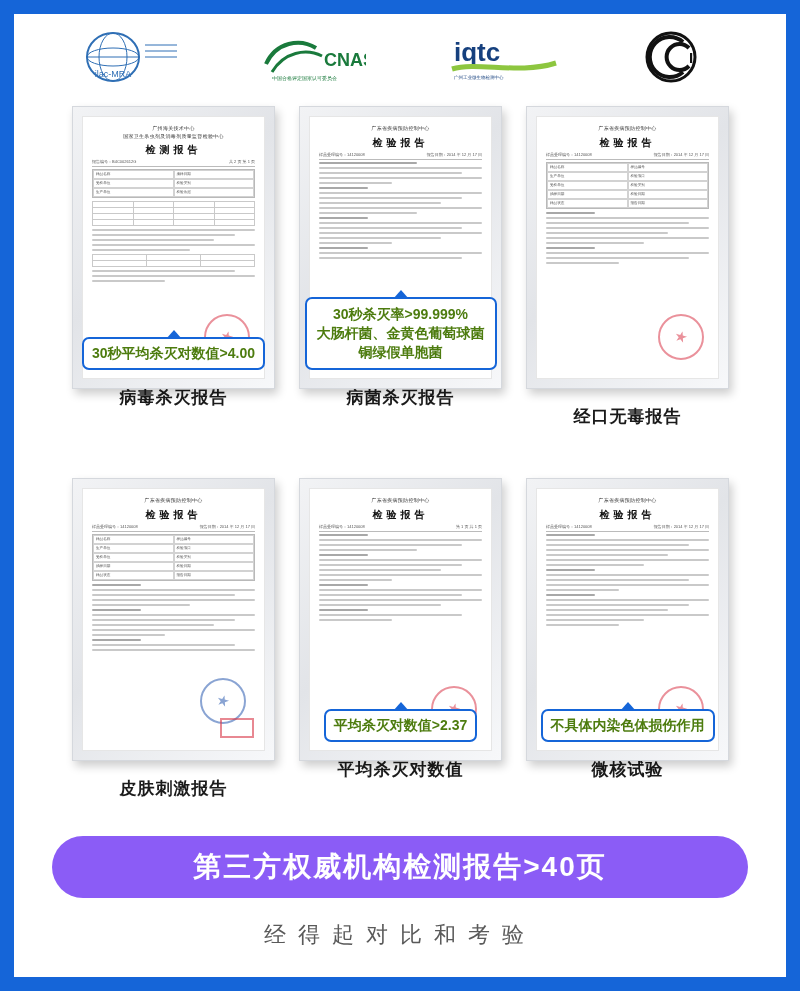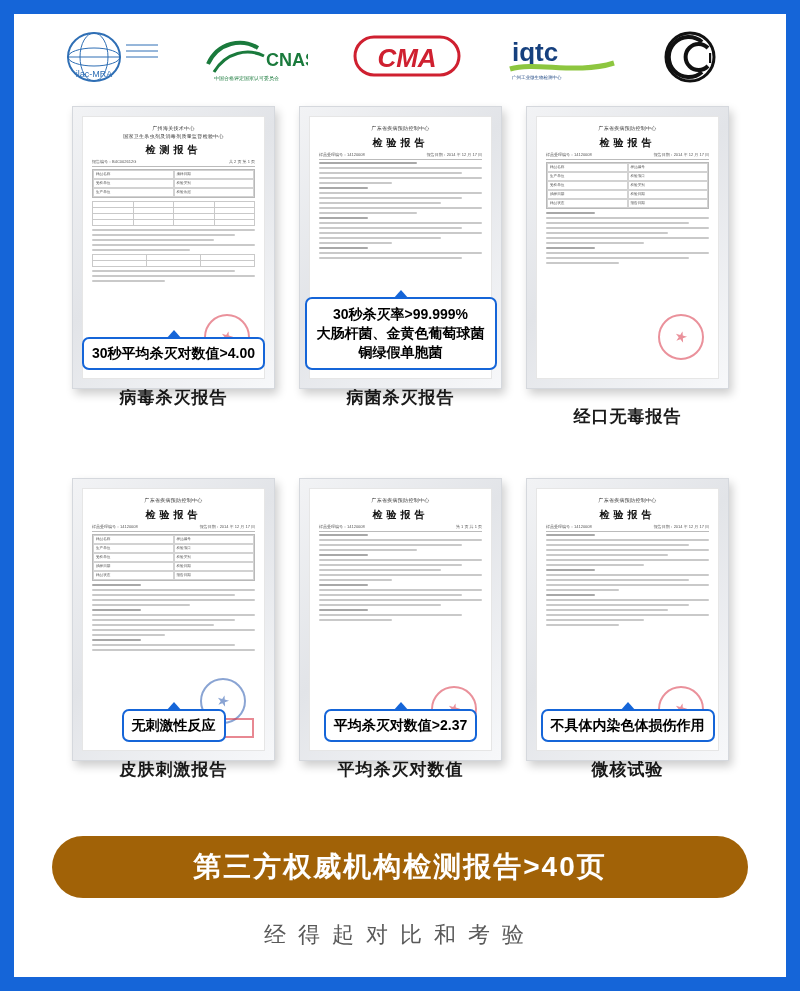--- a/index.html
+++ b/index.html
@@ -168,21 +168,21 @@
     border: 2px solid #d9384a;
     opacity: .6;
   }
 
   
   .callout {
     position: relative;
     background: #ffffff;
     border: 2px solid #1565d8;
     border-radius: 7px;
-    color: #000000;
+    color: #4d7c0f;
     font-size: 14px;
     font-weight: bold;
     line-height: 1.35;
     text-align: center;
     padding: 5px 8px;
     margin-top: -52px;
     z-index: 5;
     white-space: nowrap;
   }
   .callout.multi { white-space: normal; margin-top: -92px; padding: 6px 10px; }
@@ -200,21 +200,21 @@
     font-weight: bold;
     color: #1a1a1a;
     margin-top: 16px;
     letter-spacing: 1px;
   }
 
   
   .banner {
     margin: 10px 38px 0 38px;
     height: 62px;
-    background: #a16207;
+    background: #8b5cf6;
     border-radius: 31px;
     color: #fff;
     display: flex;
     align-items: center;
     justify-content: center;
     font-size: 28px;
     font-weight: bold;
     letter-spacing: 2px;
     flex-shrink: 0;
   }
@@ -250,26 +250,20 @@
 
     <div class="logo logo-cnas">
       <svg viewBox="0 0 104 50" width="104" height="50">
         <path d="M4 32 C14 10, 38 6, 54 16" fill="none" stroke="#1a7a3c" stroke-width="4"></path>
         <path d="M10 40 C22 20, 44 16, 60 24" fill="none" stroke="#1a7a3c" stroke-width="3"></path>
         <text x="62" y="34" font-size="18" fill="#1a7a3c" font-family="Liberation Sans, sans-serif" font-weight="bold">CNAS</text>
         <text x="10" y="48" font-size="5" fill="#1a7a3c" font-family="Liberation Sans, sans-serif">中国合格评定国家认可委员会</text>
       </svg>
     </div>
 
-    <div class="logo logo-cma">
-      <svg viewBox="0 0 110 52" width="110" height="52">
-        <rect x="3" y="6" width="104" height="38" rx="19" fill="none" stroke="#cf2030" stroke-width="3"></rect>
-        <text x="55" y="36" font-size="26" fill="#cf2030" text-anchor="middle" font-family="Liberation Sans, sans-serif" font-weight="bold" font-style="italic">CMA</text>
-      </svg>
-    </div>
 
     <div class="logo logo-iqtc">
       <svg viewBox="0 0 112 52" width="112" height="52">
         <text x="6" y="30" font-size="26" fill="#16407e" font-family="Liberation Sans, sans-serif" font-weight="bold">iqtc</text>
         <path d="M4 38 C30 30, 70 44, 108 32" fill="none" stroke="#8dc63f" stroke-width="5"></path>
         <text x="6" y="48" font-size="4.5" fill="#16407e" font-family="Liberation Sans, sans-serif">广州工业微生物检测中心</text>
       </svg>
     </div>
 
     <div class="logo logo-ccc">
@@ -477,21 +471,20 @@
             <div class="ln s100"></div>
                 <div class="ln s45"></div>
             <div class="ln s30 dark"></div>
             <div class="ln s88"></div>
                 <div class="ln s100"></div>
           </div>
           <div class="stamp blue"></div>
           <div class="redbox"></div>
         </div>
       </div>
-      <div class="callout">无刺激性反应</div>
       <div class="caption">皮肤刺激报告</div>
     </div>
 
     <div class="cell">
       <div class="frame">
         <div class="paper">
           <div class="doc-head">广东省疾病预防控制中心</div>
           <div class="doc-title">检验报告</div>
           <div class="doc-sub">
             <span>样品受理编号：14120008</span>

